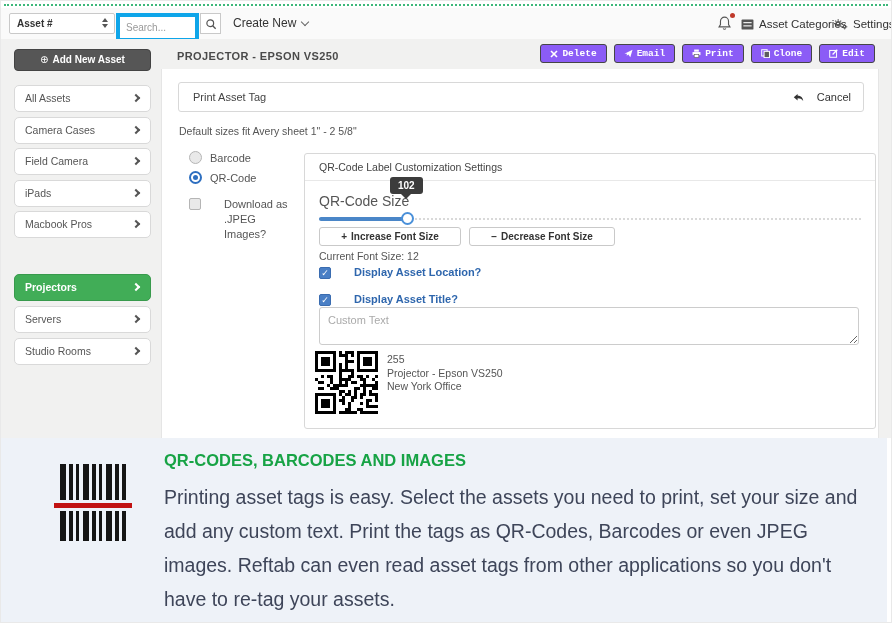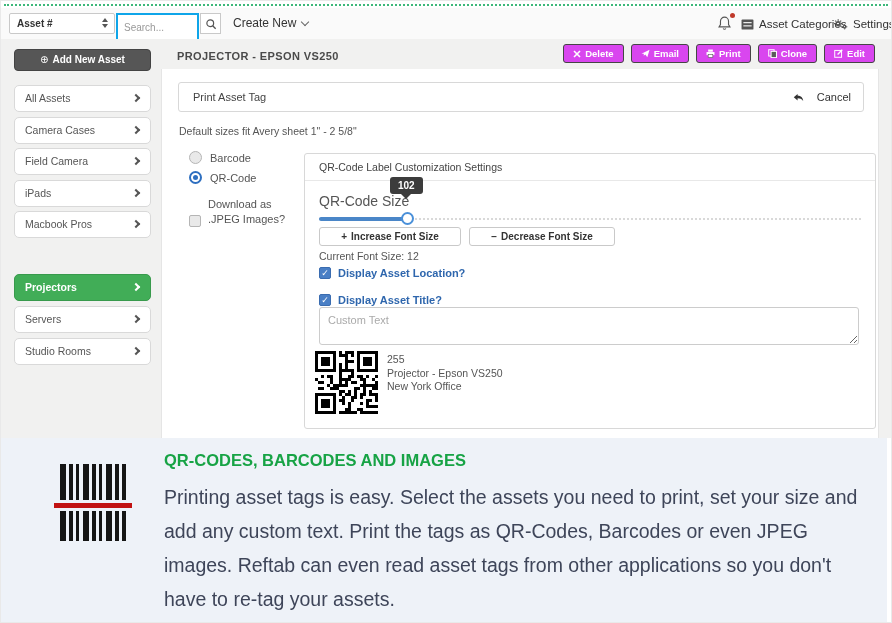--- a/index.html
+++ b/index.html
@@ -9,21 +9,21 @@
   
   .dotted-top { position:absolute; left:3px; right:3px; top:3px; border-top:2px dotted #3cb87a; }
 
   
   .topbar { position:absolute; top:7px; left:0; right:0; height:31px; background:#fafafa; }
   .asset-select { position:absolute; left:8px; top:5px; width:106px; height:21px; background:#fff; border:1px solid #c9c9c9; border-radius:2px; font-size:10px; font-weight:bold; color:#333; line-height:19px; padding:0 16px 0 7px; }
   .updown { position:absolute; right:4px; top:4px; width:8px; height:12px; }
   .updown i { display:block; width:0; height:0; border-left:3.5px solid transparent; border-right:3.5px solid transparent; }
   .updown i.up { border-bottom:4px solid #555; margin-bottom:2px; }
   .updown i.dn { border-top:4px solid #555; }
-  .search-input { position:absolute; left:115px; top:5px; width:83px; height:29px; border:2px solid #0ea5e9; font-size:10px; padding:0 6px; color:#333; outline:none; }
+  .search-input { position:absolute; left:115px; top:5px; width:83px; height:29px; border:4px solid #0ea5e9; font-size:10px; padding:0 6px; color:#333; outline:none; }
   .search-input::placeholder { color:#999; }
   .search-btn { position:absolute; left:199px; top:5px; width:21px; height:21px; border:1px solid #c9c9c9; background:#fff; display:flex; align-items:center; justify-content:center; cursor:pointer; }
   .create-new { position:absolute; left:232px; top:8px; font-size:12px; color:#333; display:flex; align-items:center; gap:6px; cursor:pointer; }
   .chev-down { width:6px; height:6px; border-right:1.5px solid #666; border-bottom:1.5px solid #666; transform:rotate(45deg); margin-top:-3px; }
   .bell-wrap { position:absolute; left:716px; top:7px; width:16px; height:18px; cursor:pointer; }
   .red-dot { position:absolute; right:-2px; top:-2px; width:5px; height:5px; border-radius:50%; background:#c0392b; }
   .tb-link { position:absolute; top:10px; font-size:11.5px; color:#333; display:flex; align-items:center; gap:5px; cursor:pointer; }
   .cat-link { left:740px; }
   .set-link { left:832px; }
 
@@ -34,35 +34,35 @@
   .add-btn { position:absolute; left:13px; top:10px; width:137px; height:22px; background:#565656; border:1px solid #434343; border-radius:4px; color:#fff; font-size:10px; font-weight:bold; text-align:center; line-height:20px; cursor:pointer; }
   .add-btn .plus { font-family:"DejaVu Sans", sans-serif; margin-right:4px; font-weight:normal; }
   .side-item { position:absolute; left:13px; width:137px; height:27px; background:#fff; border:1px solid #d9d9d9; border-radius:5px; font-size:10.5px; color:#555; line-height:25px; padding:0 10px; cursor:pointer; }
   .side-item .chev { position:absolute; right:11px; top:9px; width:6px; height:6px; border-top:2px solid #555; border-right:2px solid #555; transform:rotate(45deg); }
   .side-item.active { background:#41ad57; border-color:#389a4c; color:#fff; font-weight:bold; }
   .side-item.active .chev { border-color:#fff; }
 
   
   .main-title { position:absolute; left:176px; top:11px; font-size:11px; font-weight:bold; color:#4a4a4a; letter-spacing:.4px; }
   .action-btns { position:absolute; right:16px; top:5px; display:flex; gap:7px; }
-  .abtn { height:19px; background:#d946ef; border:1px solid #454545; border-radius:3px; color:#fff; font-size:9.5px; font-weight:bold; padding:0 9px; display:flex; align-items:center; gap:4px; cursor:pointer; }
+  .abtn { height:19px; background:#8b5cf6; border:1px solid #454545; border-radius:3px; color:#fff; font-size:9.5px; font-weight:bold; padding:0 9px; display:flex; align-items:center; gap:4px; cursor:pointer;font-family:Liberation Mono, monospace; }
   .abtn svg { display:block; }
 
   
   .white-panel { position:absolute; left:160px; top:30px; width:718px; height:369px; background:#fff; border-left:1px solid #e5e5e5; border-right:1px solid #e5e5e5; }
   .print-card { position:absolute; left:16px; top:13px; width:686px; height:30px; border:1px solid #d8d8d8; border-radius:3px; background:#fff; }
   .print-card .pc-title { position:absolute; left:14px; top:0; line-height:29px; font-size:11px; color:#444; }
   .cancel-link { position:absolute; right:12px; top:0; line-height:29px; font-size:11px; color:#333; display:flex; align-items:center; gap:13px; cursor:pointer; }
   .note { position:absolute; left:17px; top:56px; font-size:10.5px; color:#555; }
 
   .radio-row { position:absolute; left:27px; display:flex; align-items:center; gap:8px; font-size:11px; color:#555; cursor:pointer; }
   .radio-off { width:13px; height:13px; border:1px solid #b5b5b5; background:#e9e9e9; border-radius:50%; }
   .radio-on { width:13px; height:13px; border:2px solid #2e6fc0; background:#fff; border-radius:50%; position:relative; }
   .radio-on::after { content:""; position:absolute; left:2px; top:2px; width:5px; height:5px; border-radius:50%; background:#2e6fc0; }
-  .chk-row { position:absolute; display:flex; align-items:flex-end; gap:7px; font-size:11px; color:#555; cursor:pointer; }
+  .chk-row { position:absolute; display:flex; align-items:flex-start; gap:23px; font-size:11px; color:#555; cursor:pointer; }
   .chk-off { width:12px; height:12px; border:1px solid #b5b5b5; background:#e9e9e9; border-radius:2px; flex:0 0 auto; margin-top:1px; }
   .chk-on { width:12px; height:12px; background:#4a7fc5; border:1px solid #3a6cb0; border-radius:2px; color:#fff; font-size:9px; line-height:11px; text-align:center; flex:0 0 auto; margin-top:1px; font-family:"DejaVu Sans", sans-serif; }
   .blue-label { color:#2e66ad; font-weight:bold; }
 
   
   .qr-panel { position:absolute; left:142px; top:84px; width:572px; height:276px; border:1px solid #d8d8d8; border-radius:3px; background:#fff; }
   .qr-head { height:27px; line-height:26px; padding:0 14px; border-bottom:1px solid #e8e8e8; font-size:10.5px; color:#444; }
   .size-label { position:absolute; left:14px; top:39px; font-size:14px; color:#555; }
   .size-tip { position:absolute; left:85px; top:23px; background:#3c3c3c; color:#fff; font-size:10px; font-weight:bold; padding:3px 8px; border-radius:3px; }
   .size-tip::after { content:""; position:absolute; left:50%; bottom:-5px; margin-left:-5px; border-left:5px solid transparent; border-right:5px solid transparent; border-top:5px solid #3c3c3c; }

